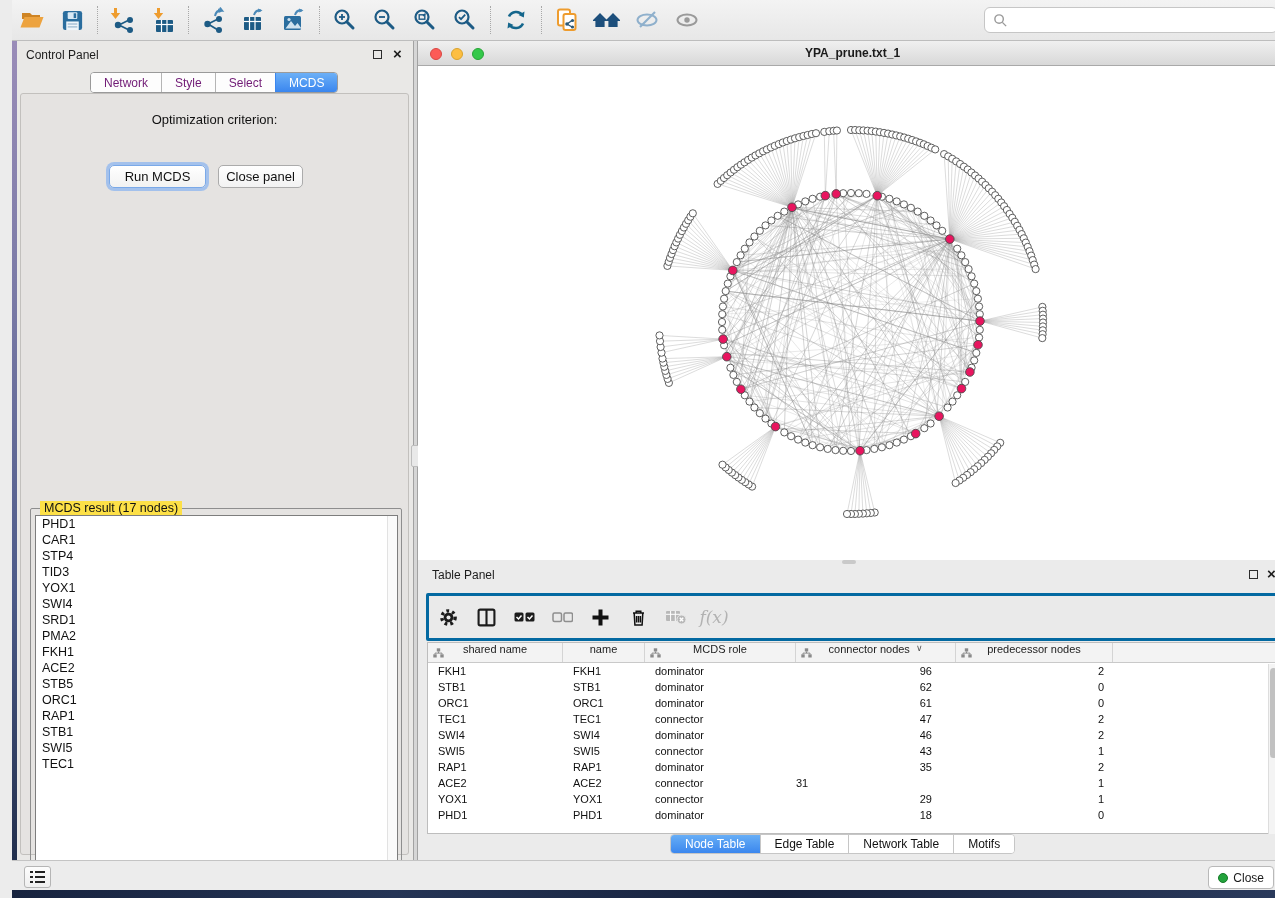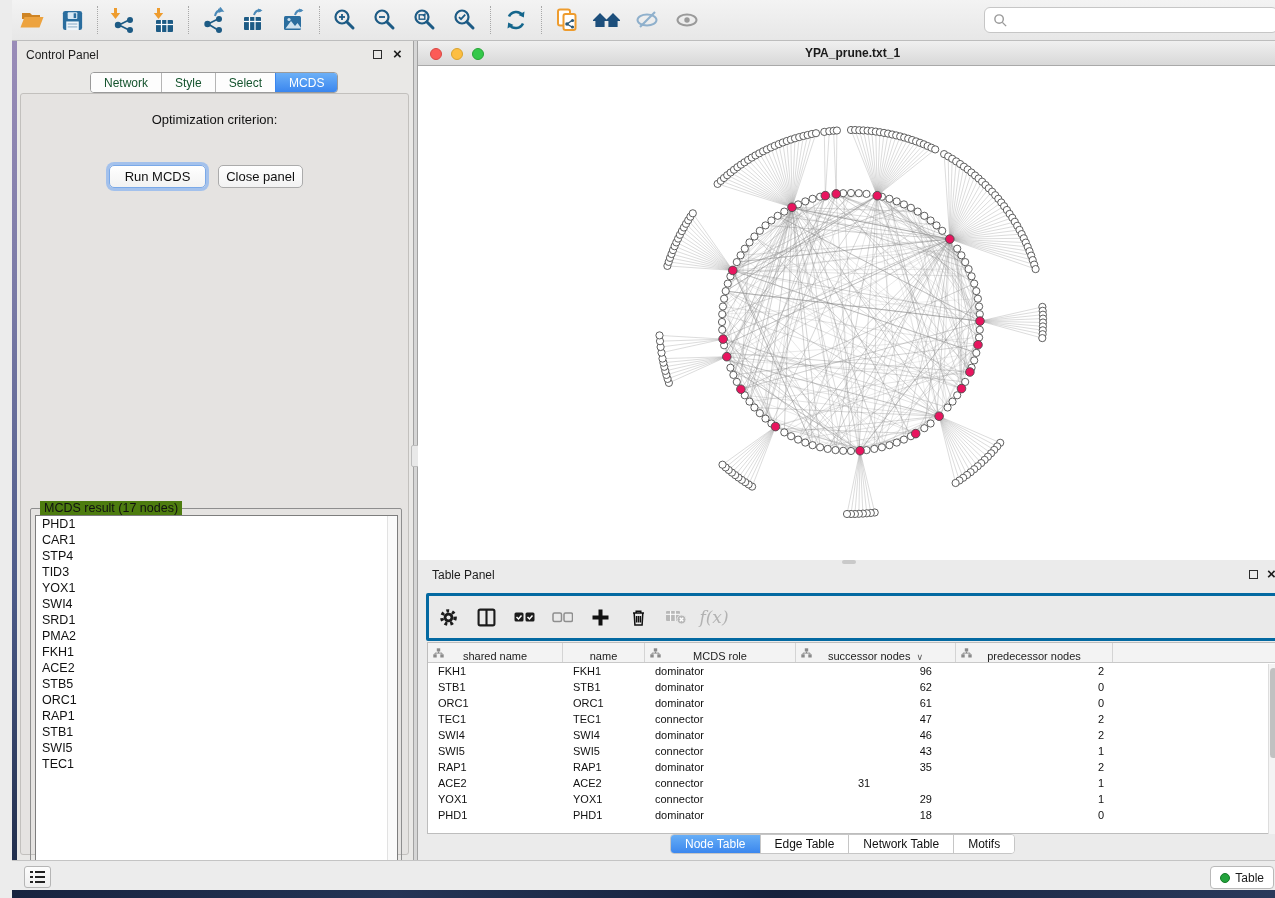--- a/index.html
+++ b/index.html
@@ -30,21 +30,21 @@
   #control-panel { left:5px; top:41px; width:396px; height:819px; background:#e9e8e6; }
   #cp-header { position:absolute; left:0; top:0; width:100%; height:26px; }
   #cp-title { position:absolute; left:9px; top:7px; font-size:12px; color:#1c1c1c; }
   .float-icon { width:9px; height:9px; border:1.6px solid #2c2c2c; display:inline-block; }
   .close-icon { font-size:15px; font-weight:bold; color:#1c1c1c; line-height:9px; }
   #cp-float { position:absolute; left:356px; top:9px; }
   #cp-close { position:absolute; left:376px; top:8px; }
 
   #cp-tabs { position:absolute; left:73px; top:31px; height:21px; display:flex;
     border:1px solid #9a9a9a; border-radius:4px; overflow:hidden; background:#fff; }
-  .cp-tab { padding:0 13px; font-size:12px; color:#14532d; display:flex; align-items:center;
+  .cp-tab { padding:0 13px; font-size:12px; color:#701a75; display:flex; align-items:center;
     border-left:1px solid #b5b5b5; background:#fdfdfd; }
   .cp-tab:first-child { border-left:none; }
   .cp-tab.sel { background:linear-gradient(#6cb0f7,#3a86ef); color:#fff; border-left-color:#3a86ef; }
 
   #cp-body { position:absolute; left:3px; top:52px; width:389px; height:762px;
     background:#e5e3e1; border:1px solid #c2c0bd; border-radius:3px; }
   #opt-label { position:absolute; left:0; top:18px; width:100%; text-align:center;
     font-size:13px; color:#111; }
   #criterion-select { position:absolute; left:39px; top:40px; width:312px; height:22px;
     background:#fff; border:1px solid #b4b4b4; border-radius:4px;
@@ -57,21 +57,21 @@
   .chev.dn { border-top:4px solid #fff; }
 
   .cp-btn { position:absolute; top:71px; height:23px; background:linear-gradient(#ffffff,#f2f2f2);
     border:1px solid #ababab; border-radius:5px; font-size:13px; color:#111;
     display:flex; align-items:center; justify-content:center; }
   #run-btn { left:88px; width:97px; box-shadow:0 0 0 3px rgba(110,165,245,.55); border-color:#7aa9e8; }
   #closepanel-btn { left:197px; width:85px; }
 
   #mcds-group { position:absolute; left:9px; top:414px; width:372px; height:372px;
     border:1px solid #8e8e8e; border-radius:2px; }
-  #mcds-group-title { position:absolute; left:9px; top:-8px; background:#4d7c0f;
+  #mcds-group-title { position:absolute; left:9px; top:-8px; background:#fde047;
     padding:0 4px; font-size:12.5px; color:#111; }
   #mcds-list { position:absolute; left:4px; top:6px; width:363px; height:360px;
     background:#fff; border:1px solid #7d7d7d; overflow:hidden; }
   .mcds-item { font-size:12.5px; color:#111; padding:1.5px 0 1.5px 6px; line-height:13px; }
   #mcds-scroll { position:absolute; right:0; top:0; width:10px; height:100%;
     background:#fafafa; border-left:1px solid #e2e2e2; }
 
   
   #v-splitter { left:401px; top:41px; width:5px; height:819px; background:#d6d6d6;
     border-left:1px solid #a2a2a2; border-right:1px solid #a2a2a2; }
@@ -98,21 +98,21 @@
   #tp-handle { position:absolute; left:424px; top:0px; width:14px; height:4px; background:#c9c9c9; border-radius:2px; }
 
   #tp-toolbar { position:absolute; left:8px; top:33px; width:853px; height:48px;
     background:#eaeaea; border:3px solid #0369a1; border-radius:2px;
     display:flex; align-items:center; gap:0; }
   .tpbtn { width:38px; height:38px; display:flex; align-items:center; justify-content:center; }
 
   #tp-table { position:absolute; left:9px; top:82px; width:853px; height:192px;
     background:#fff; border:1px solid #bdbdbd; }
   #tp-thead { display:flex; height:20px; background:#f3f3f3; border-bottom:1px solid #c9c9c9; }
-  .th { display:flex; align-items:flex-end; justify-content:center; gap:4px;
+  .th { display:flex; align-items:flex-start; justify-content:center; gap:4px;
     border-right:1px solid #d4d4d4; font-size:11px; color:#222; position:relative; }
   .th:last-child { border-right:none; }
   .tr { display:flex; height:16px; align-items:center; }
   .td { font-size:11px; color:#111; white-space:nowrap; overflow:hidden; }
   .sort-arrow { font-size:9px; color:#555; margin-left:2px; }
   #tp-vscroll { position:absolute; right:1px; top:21px; width:10px; height:170px;
     background:#f4f4f4; border-left:1px solid #ddd; }
   #tp-vthumb { position:absolute; left:1px; top:4px; width:7px; height:90px;
     background:#c1c1c1; border-radius:4px; }
 
@@ -1155,21 +1155,21 @@
           </div>
           <div class="th" style="width: 160px;">
             <span style="position:absolute;left:5px;top:5px;"><svg width="11" height="10" viewBox="0 0 11 10">
                 <g fill="#8a8a8a">
                   <rect x="3.8" y="0.3" width="3.4" height="3.2"></rect>
                   <rect x="0.3" y="6.3" width="3.4" height="3.2"></rect>
                   <rect x="7.3" y="6.3" width="3.4" height="3.2"></rect>
                 </g>
                 <path d="M5.5 3.5v1.6M2 6.2V5.1h7v1.1" stroke="#8a8a8a" stroke-width="1" fill="none"></path>
               </svg></span>
-            <span>successor nodes</span>
+            <span>connector nodes</span>
             <span class="sort-arrow">∨</span>
           </div>
           <div class="th" style="width: 157px;">
             <span style="position:absolute;left:5px;top:5px;"><svg width="11" height="10" viewBox="0 0 11 10">
                 <g fill="#8a8a8a">
                   <rect x="3.8" y="0.3" width="3.4" height="3.2"></rect>
                   <rect x="0.3" y="6.3" width="3.4" height="3.2"></rect>
                   <rect x="7.3" y="6.3" width="3.4" height="3.2"></rect>
                 </g>
                 <path d="M5.5 3.5v1.6M2 6.2V5.1h7v1.1" stroke="#8a8a8a" stroke-width="1" fill="none"></path>
@@ -1225,21 +1225,21 @@
             <div class="td" style="width: 135px; padding-left: 10px;">RAP1</div>
             <div class="td" style="width: 82px; padding-left: 10px;">RAP1</div>
             <div class="td" style="width: 151px; padding-left: 10px;">dominator</div>
             <div class="td" style="width: 160px; text-align: right; padding-right: 24px;">35</div>
             <div class="td" style="width: 157px; text-align: right; padding-right: 9px;">2</div>
           </div>
           <div class="tr">
             <div class="td" style="width: 135px; padding-left: 10px;">ACE2</div>
             <div class="td" style="width: 82px; padding-left: 10px;">ACE2</div>
             <div class="td" style="width: 151px; padding-left: 10px;">connector</div>
-            <div class="td" style="width: 160px; text-align: center; padding-right: 24px;">31</div>
+            <div class="td" style="width: 160px; text-align: left; padding-right: 24px;">31</div>
             <div class="td" style="width: 157px; text-align: right; padding-right: 9px;">1</div>
           </div>
           <div class="tr">
             <div class="td" style="width: 135px; padding-left: 10px;">YOX1</div>
             <div class="td" style="width: 82px; padding-left: 10px;">YOX1</div>
             <div class="td" style="width: 151px; padding-left: 10px;">connector</div>
             <div class="td" style="width: 160px; text-align: right; padding-right: 24px;">29</div>
             <div class="td" style="width: 157px; text-align: right; padding-right: 9px;">1</div>
           </div>
           <div class="tr">
@@ -1275,18 +1275,18 @@
             <span class="bar"></span>
           </span>
         <span class="row">
             <span class="dot"></span>
             <span class="bar"></span>
           </span>
       </span>
     </div>
     <div id="memory-btn">
       <span id="memory-dot"></span>
-      <span>Table</span>
+      <span>Close</span>
     </div>
   </div>
 
   <div id="bottom-strip" class="abs"></div>
 </div>
 
 </body></html>

